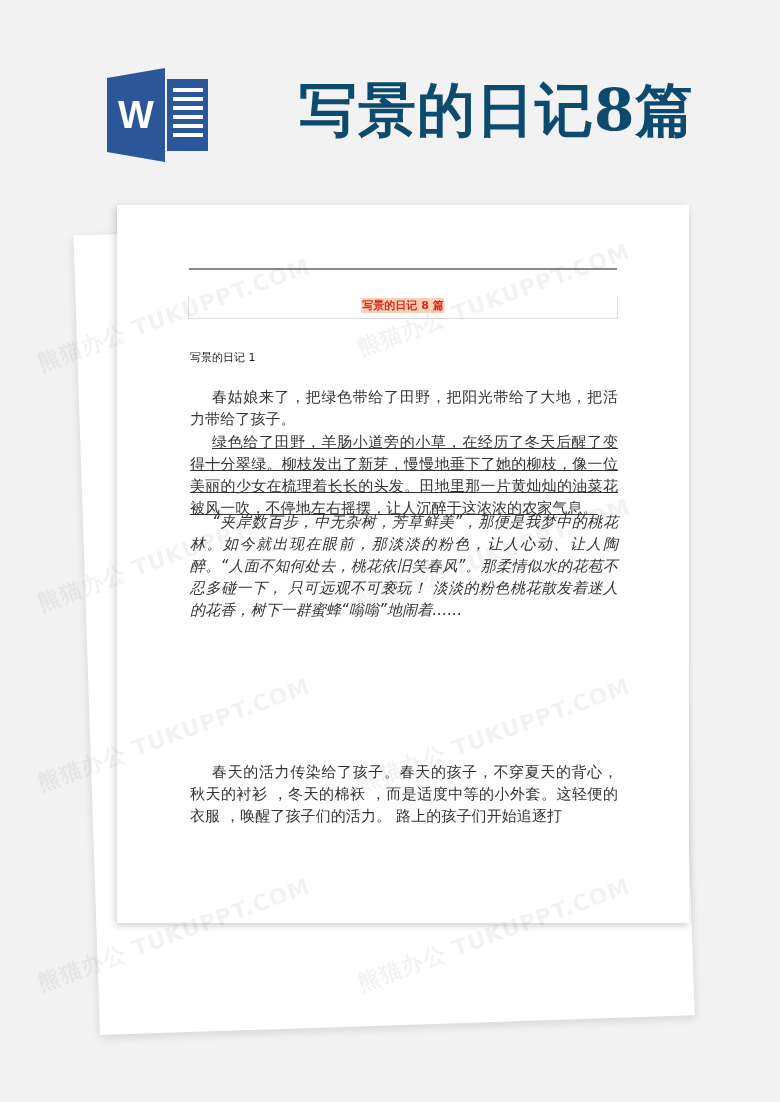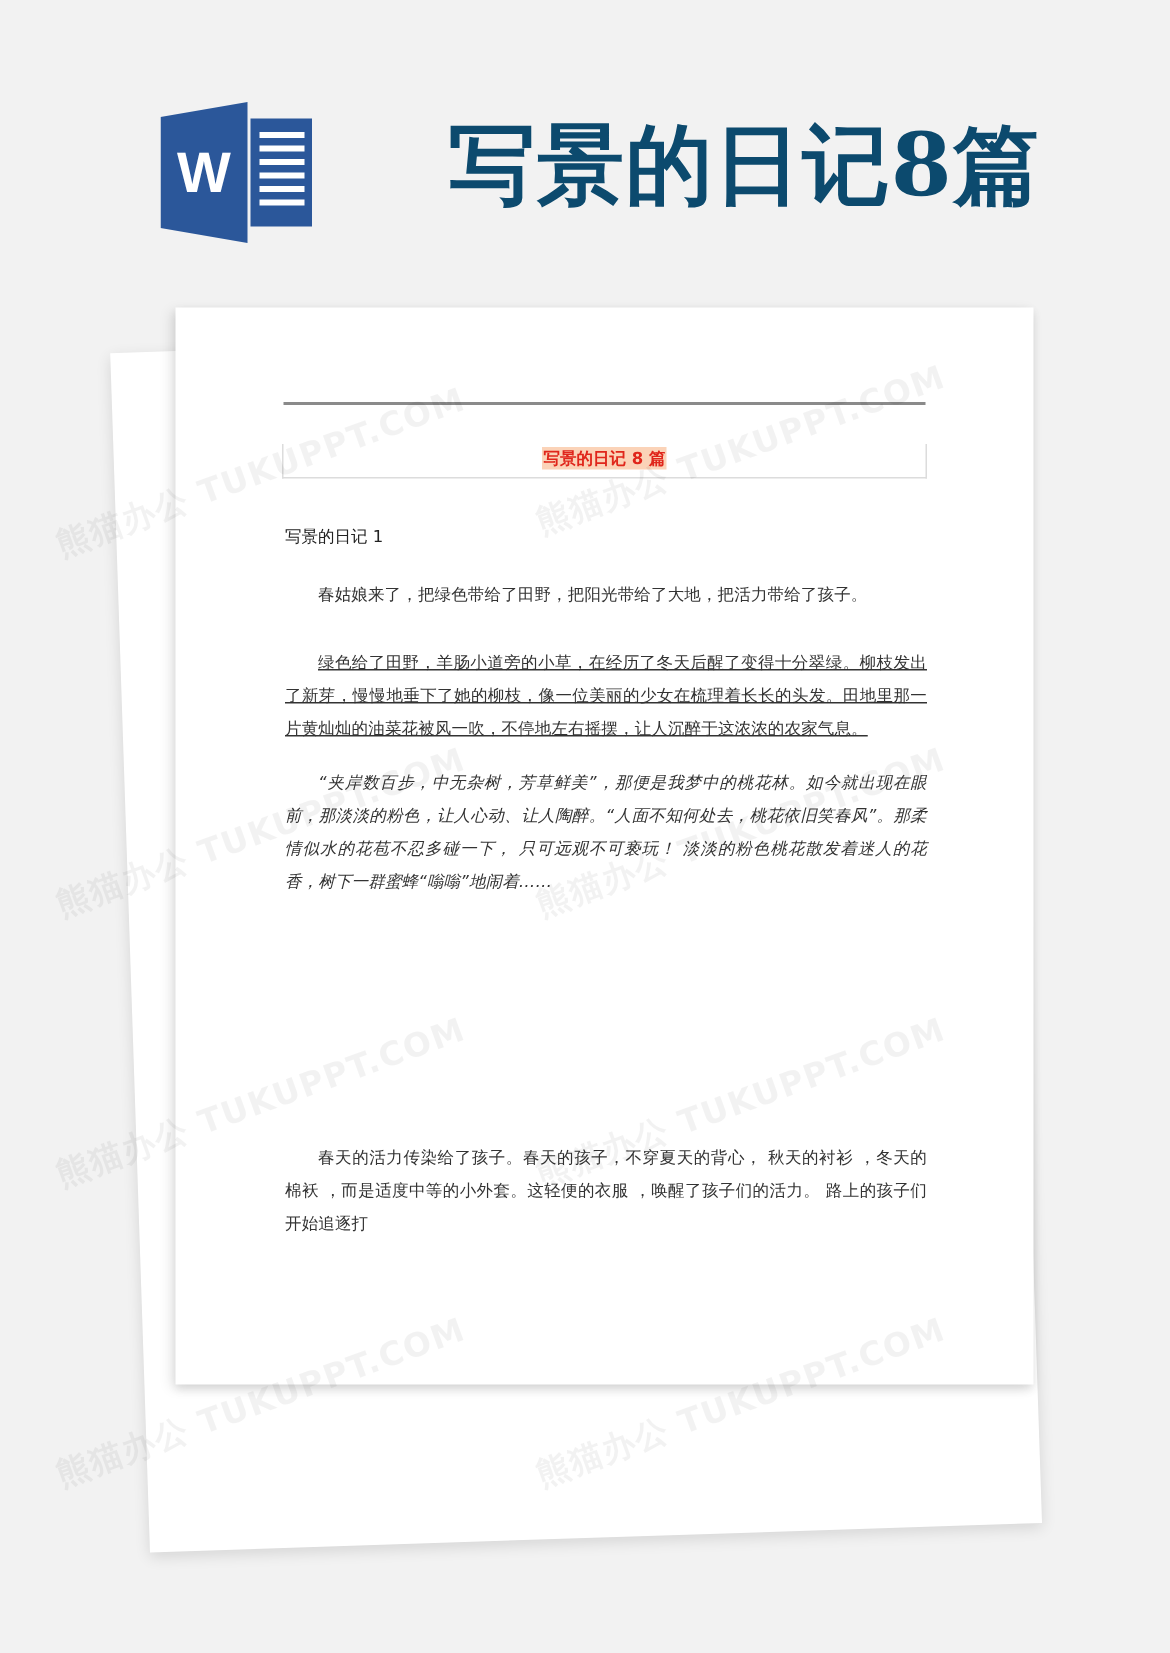--- a/index.html
+++ b/index.html
@@ -40,21 +40,21 @@
     position: absolute; left: 50%; top: 2px; transform: translateX(-50%);
     font-size: 11px; line-height: 15px; color: #e0261b; font-weight: bold;
     background: #fbd3b8; padding: 0 1px; white-space: nowrap;
   }
   .section-heading {
     position: absolute; left: 73px; top: 145px;
     font-size: 11px; color: #222; white-space: nowrap;
   }
   .body-text {
     position: absolute; left: 73px; width: 428px;
-    font-size: 11px; line-height: 22px; color: #333;
+    font-size: 15px; line-height: 22px; color: #333;
     text-indent: 22px; text-align: justify; margin: 0;
     letter-spacing: 0.1px;
   }
   .p1 { top: 181px; }
   .p2 { top: 226px; text-decoration: underline; }
   .p3 { top: 306px; font-style: italic; }
   .p4 { top: 424px; }
   .p5 { top: 556px; }
   .watermark {
     position: absolute; font-size: 22px; font-weight: bold; color: rgba(0,0,0,0.05);

